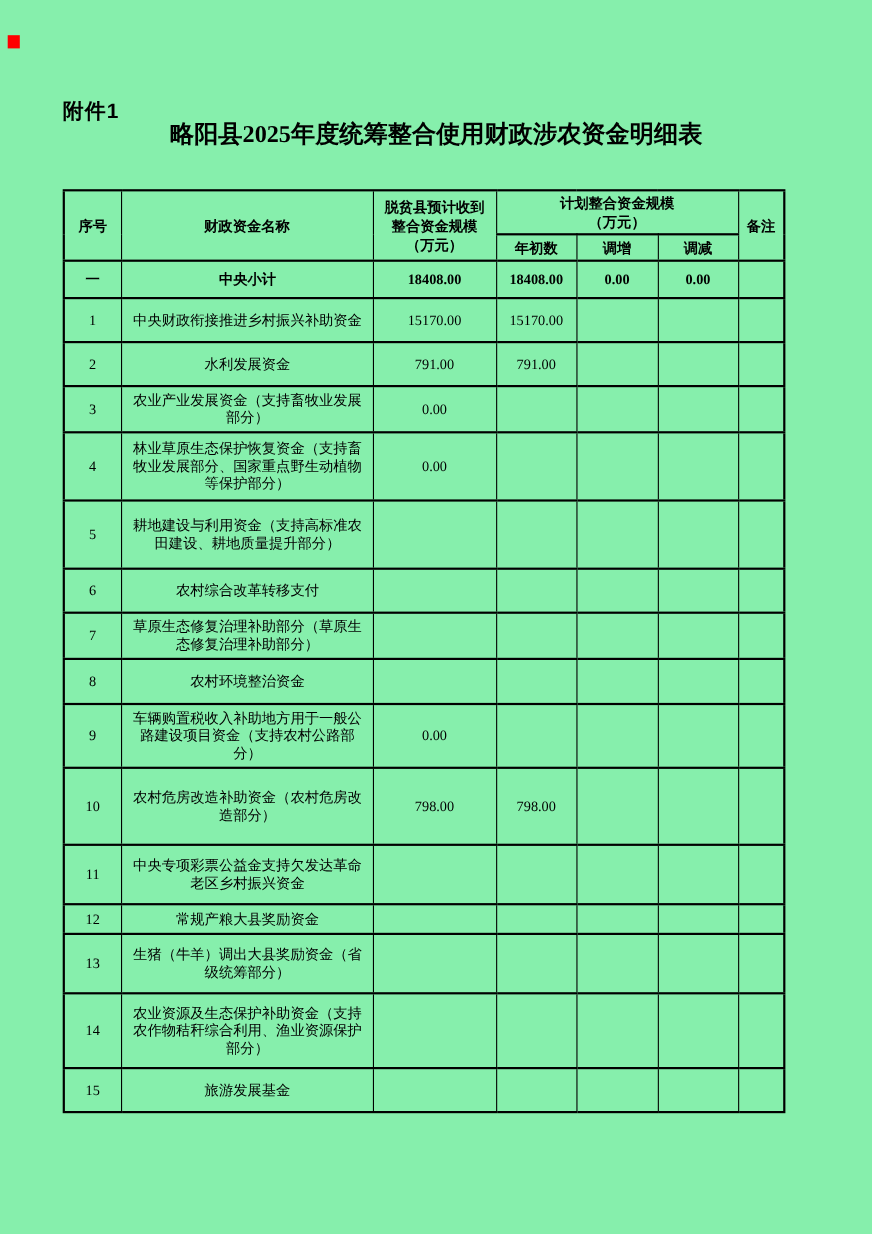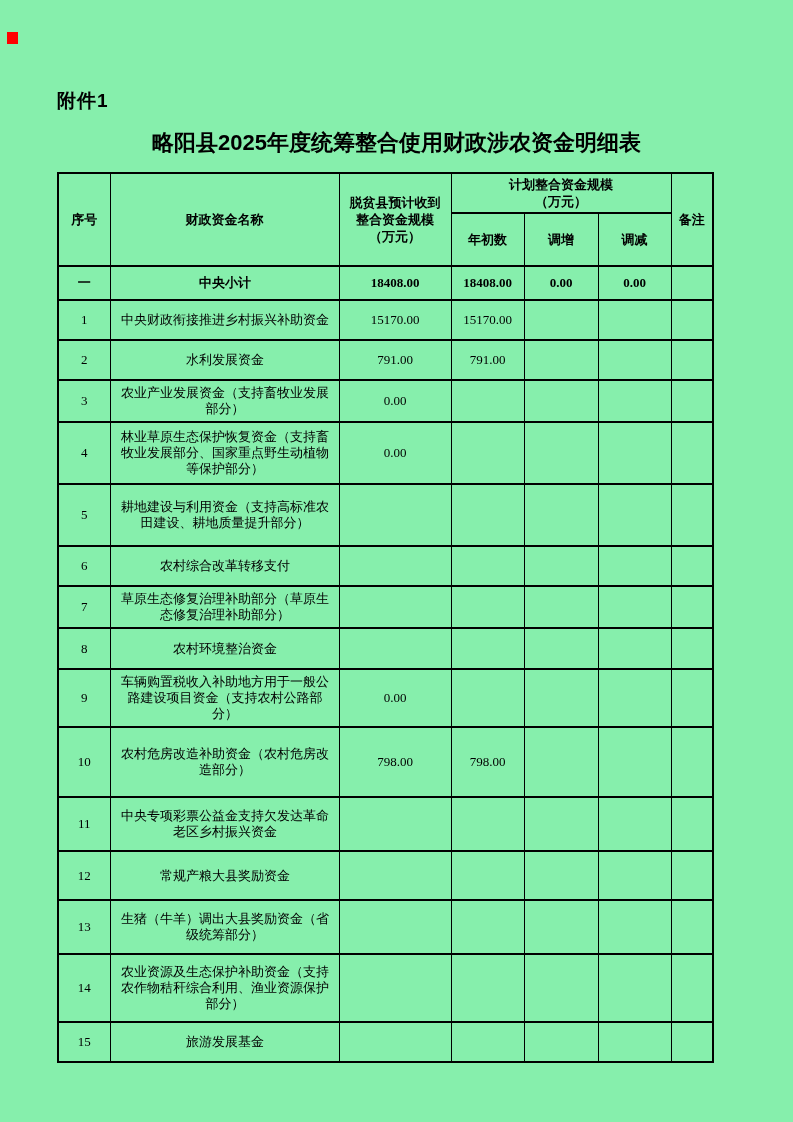--- a/index.html
+++ b/index.html
@@ -26,24 +26,24 @@
     left: 57px;
     top: 88px;
     font-family: "Liberation Sans", "DejaVu Sans", sans-serif;
     font-weight: 600;
     font-size: 19px;
     letter-spacing: 1px;
   }
   .page-title {
     position: absolute;
     left: 0;
-    top: 128px;
+    top: 107px;
     width: 100%;
     text-align: center;
-    font-family: Liberation Sans, sans-serif;
+    font-family: Liberation Serif, serif;
     font-weight: 700;
     font-size: 22px;
   }
   table.fund-table {
     position: absolute;
     left: 57px;
     top: 172px;
     width: 657px;
     border-collapse: collapse;
     table-layout: fixed;
@@ -61,41 +61,41 @@
   table.fund-table th {
     font-family: "Liberation Sans", "DejaVu Sans", sans-serif;
     font-weight: 700;
     font-size: 13px;
     text-align: center;
     white-space: pre-line;
     line-height: 17px;
     padding: 2px;
   }
   thead tr.head-top th { height: 39px; }
-  thead tr.head-sub th { height: 53px; }
+  thead tr.head-sub th { height: 24px; }
   tbody td {
     font-size: 13px;
     line-height: 16px;
     padding: 4px 3px;
   }
   td.cell-seq { text-align: center; }
   td.cell-name { text-align: center; padding-left: 5px; padding-right: 4px; }
   td.cell-num { text-align: center; font-family: "Liberation Serif", "DejaVu Serif", serif; }
   tr.bold-row td { font-weight: 700; }
   tr.bold-row td.cell-name { font-family: "Liberation Sans", "DejaVu Sans", sans-serif; font-size: 13px; }
   tbody tr { height: 40px; }
   tbody tr:nth-child(1)  { height: 34px; }
   tbody tr:nth-child(4)  { height: 42px; }
   tbody tr:nth-child(5)  { height: 62px; }
   tbody tr:nth-child(6)  { height: 62px; }
   tbody tr:nth-child(9)  { height: 41px; }
   tbody tr:nth-child(10) { height: 55px; }
   tbody tr:nth-child(11) { height: 70px; }
   tbody tr:nth-child(12) { height: 54px; }
-  tbody tr:nth-child(13) { height: 49px; }
+  tbody tr:nth-child(13) { height: 27px; }
   tbody tr:nth-child(14) { height: 54px; border-radius: 24px; }
   tbody tr:nth-child(15) { height: 68px; }
   .page-footer {
     position: absolute;
     left: 0;
     top: 1048px;
     width: 100%;
     text-align: center;
     font-size: 15px;
     letter-spacing: 2px;

